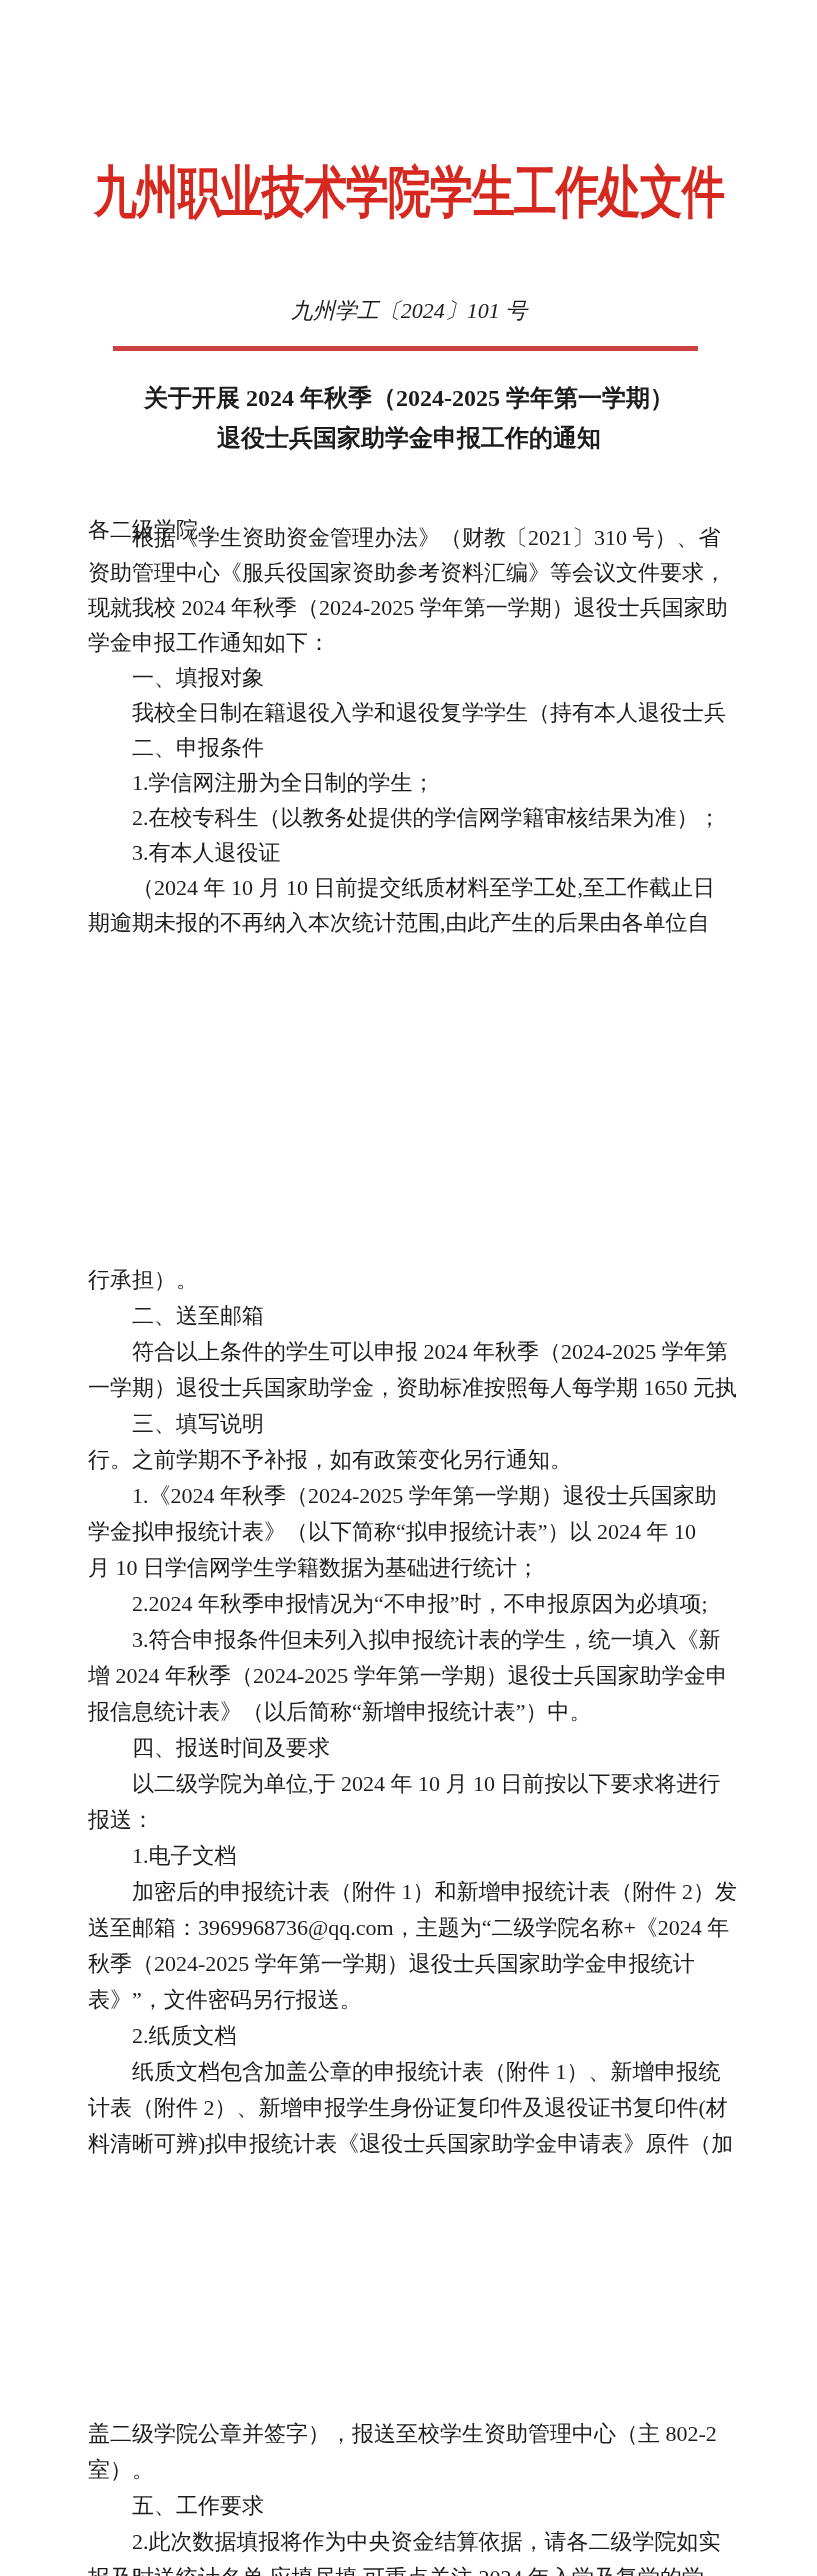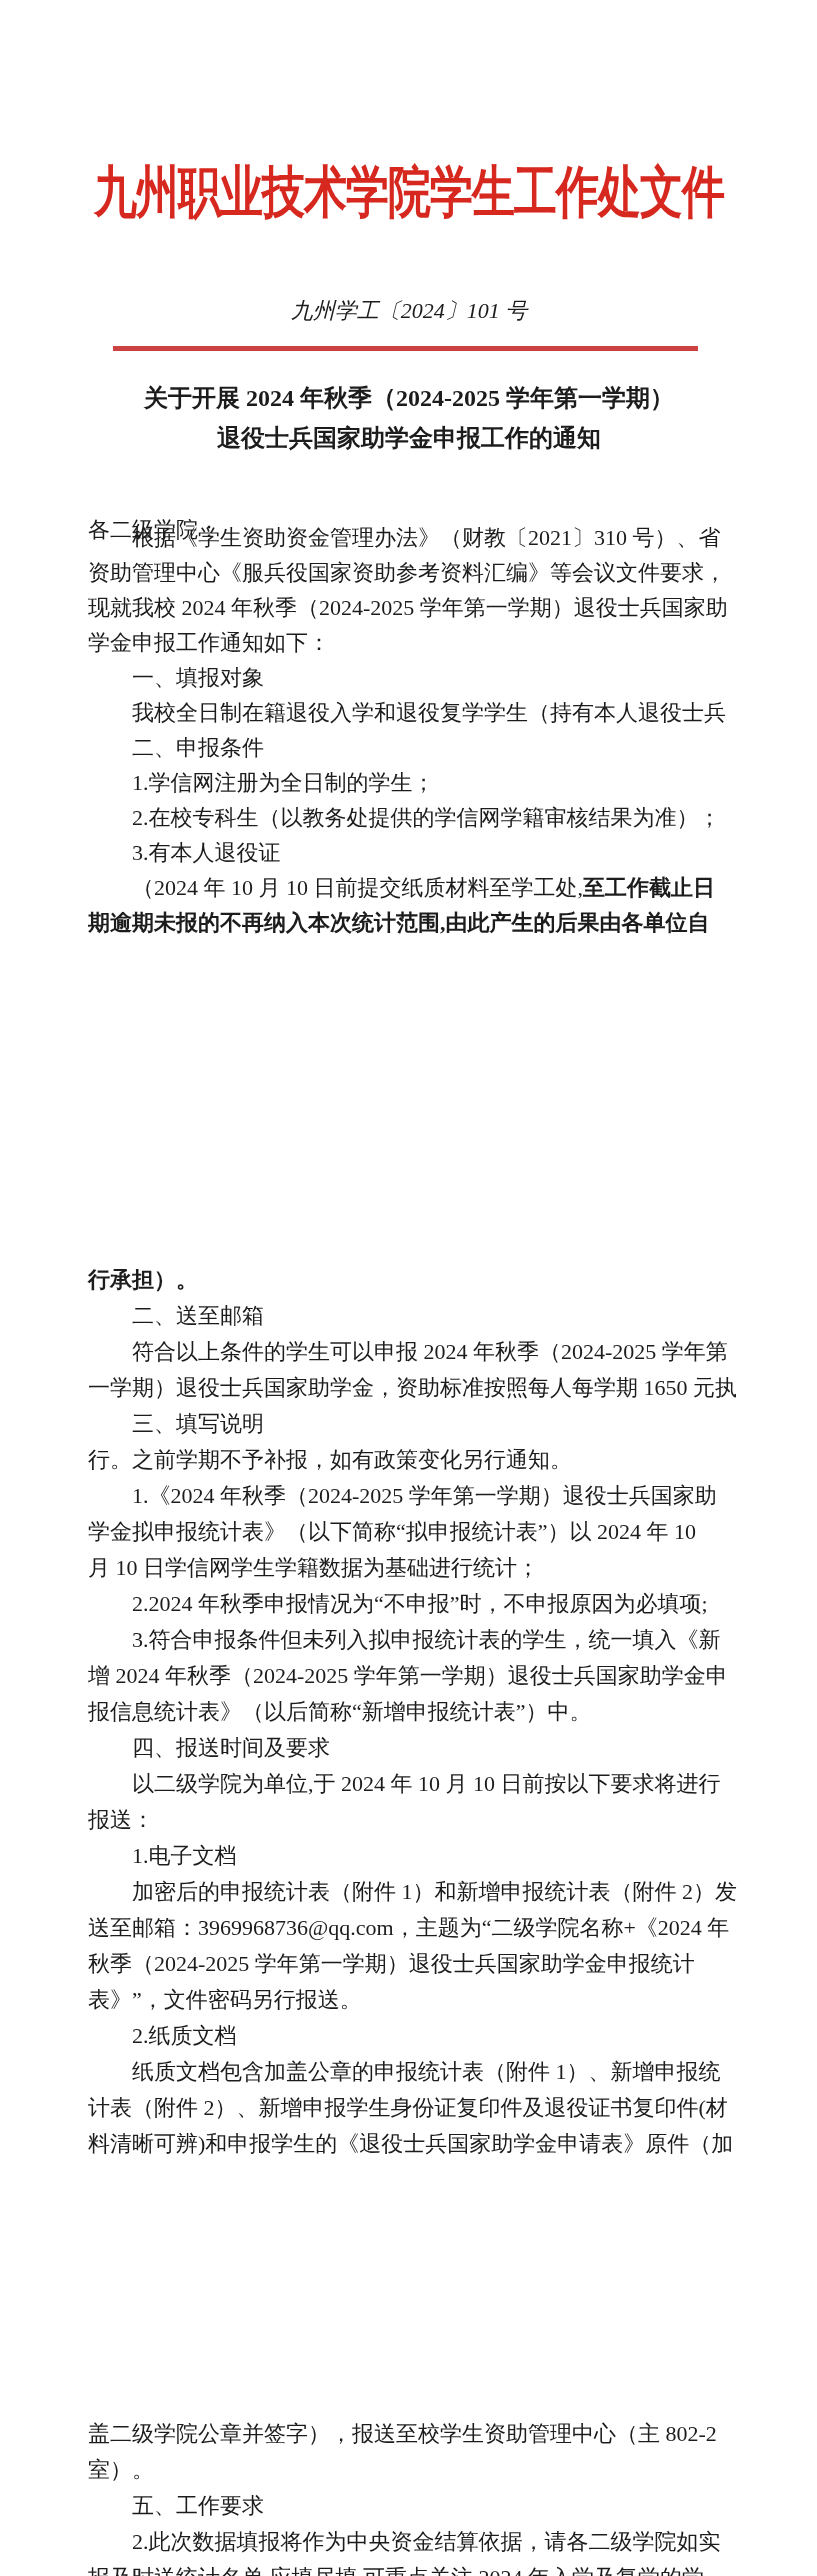--- a/index.html
+++ b/index.html
@@ -33,21 +33,21 @@
   .salutation { position:absolute; left:88px; top:514px; font-size:22px; line-height:32px; }
 
   .page-block { position:absolute; left:88px; width:659px; font-size:22px; }
   #page1-body { top:520px; }
   #page2-body { top:1262px; }
   #page3-body { top:2416px; }
   .doc-line { white-space:nowrap; }
   #page1-body .doc-line { height:35px; line-height:35px; }
   #page2-body .doc-line, #page3-body .doc-line { height:36px; line-height:36px; }
   .doc-line.indent { padding-left:44px; }
-  .doc-line .bold { font-weight:bold; }
+  .doc-line .bold { font-weight:normal; }
 </style>
 </head>
 <body>
 
 <div id="page">
 
   <div class="agency-title">九州职业技术学院学生工作处文件</div>
 
   <div class="doc-number">九州学工〔2024〕101 号</div>
 
@@ -90,21 +90,21 @@
       <div class="doc-line indent"><span>以二级学院为单位,于 2024 年 10 月 10 日前按以下要求将进行</span></div>
       <div class="doc-line"><span>报送：</span></div>
       <div class="doc-line indent"><span>1.电子文档</span></div>
       <div class="doc-line indent"><span>加密后的申报统计表（附件 1）和新增申报统计表（附件 2）发</span></div>
       <div class="doc-line"><span>送至邮箱：3969968736@qq.com，主题为“二级学院名称+《2024 年</span></div>
       <div class="doc-line"><span>秋季（2024-2025 学年第一学期）退役士兵国家助学金申报统计</span></div>
       <div class="doc-line"><span>表》”，文件密码另行报送。</span></div>
       <div class="doc-line indent"><span>2.纸质文档</span></div>
       <div class="doc-line indent"><span>纸质文档包含加盖公章的申报统计表（附件 1）、新增申报统</span></div>
       <div class="doc-line"><span>计表（附件 2）、新增申报学生身份证复印件及退役证书复印件(材</span></div>
-      <div class="doc-line"><span>料清晰可辨)和申报学生的《退役士兵国家助学金申请表》原件（加</span></div>
+      <div class="doc-line"><span>料清晰可辨)拟申报统计表《退役士兵国家助学金申请表》原件（加</span></div>
     </div>
   <div id="page3-body" class="page-block">
       <div class="doc-line"><span>盖二级学院公章并签字），报送至校学生资助管理中心（主 802-2</span></div>
       <div class="doc-line"><span>室）。</span></div>
       <div class="doc-line indent"><span>五、工作要求</span></div>
       <div class="doc-line indent"><span>2.此次数据填报将作为中央资金结算依据，请各二级学院如实</span></div>
       <div class="doc-line"><span>报及时送统计名单,应填尽填,可重点关注 2024 年入学及复学的学</span></div>
     </div>
 
 </div>

